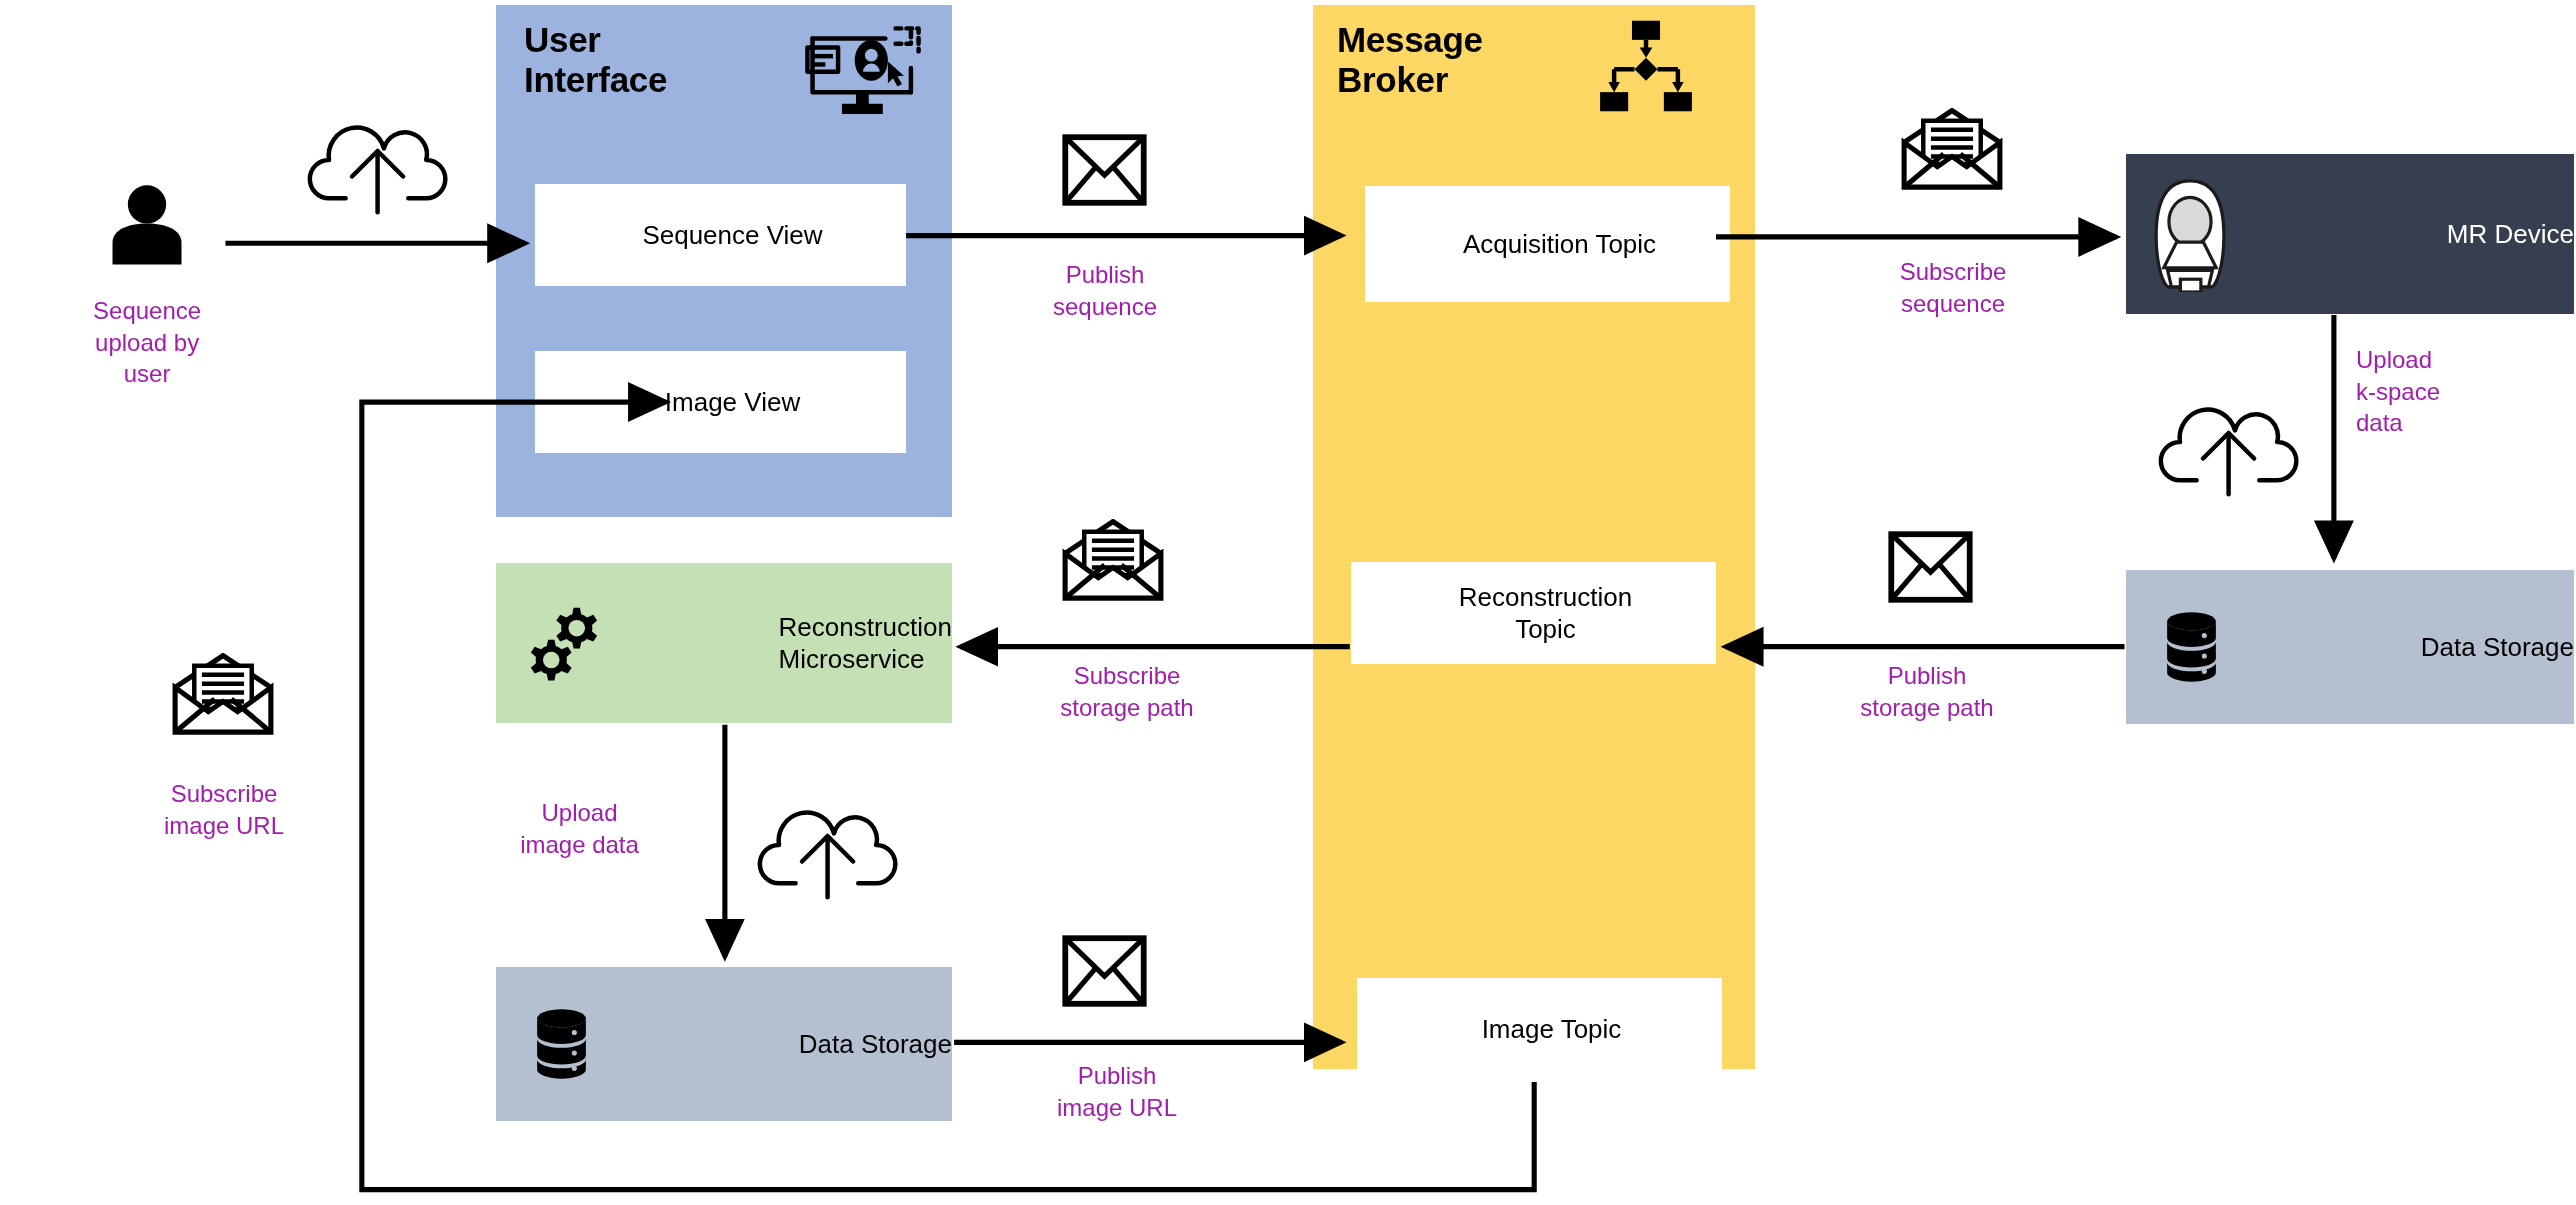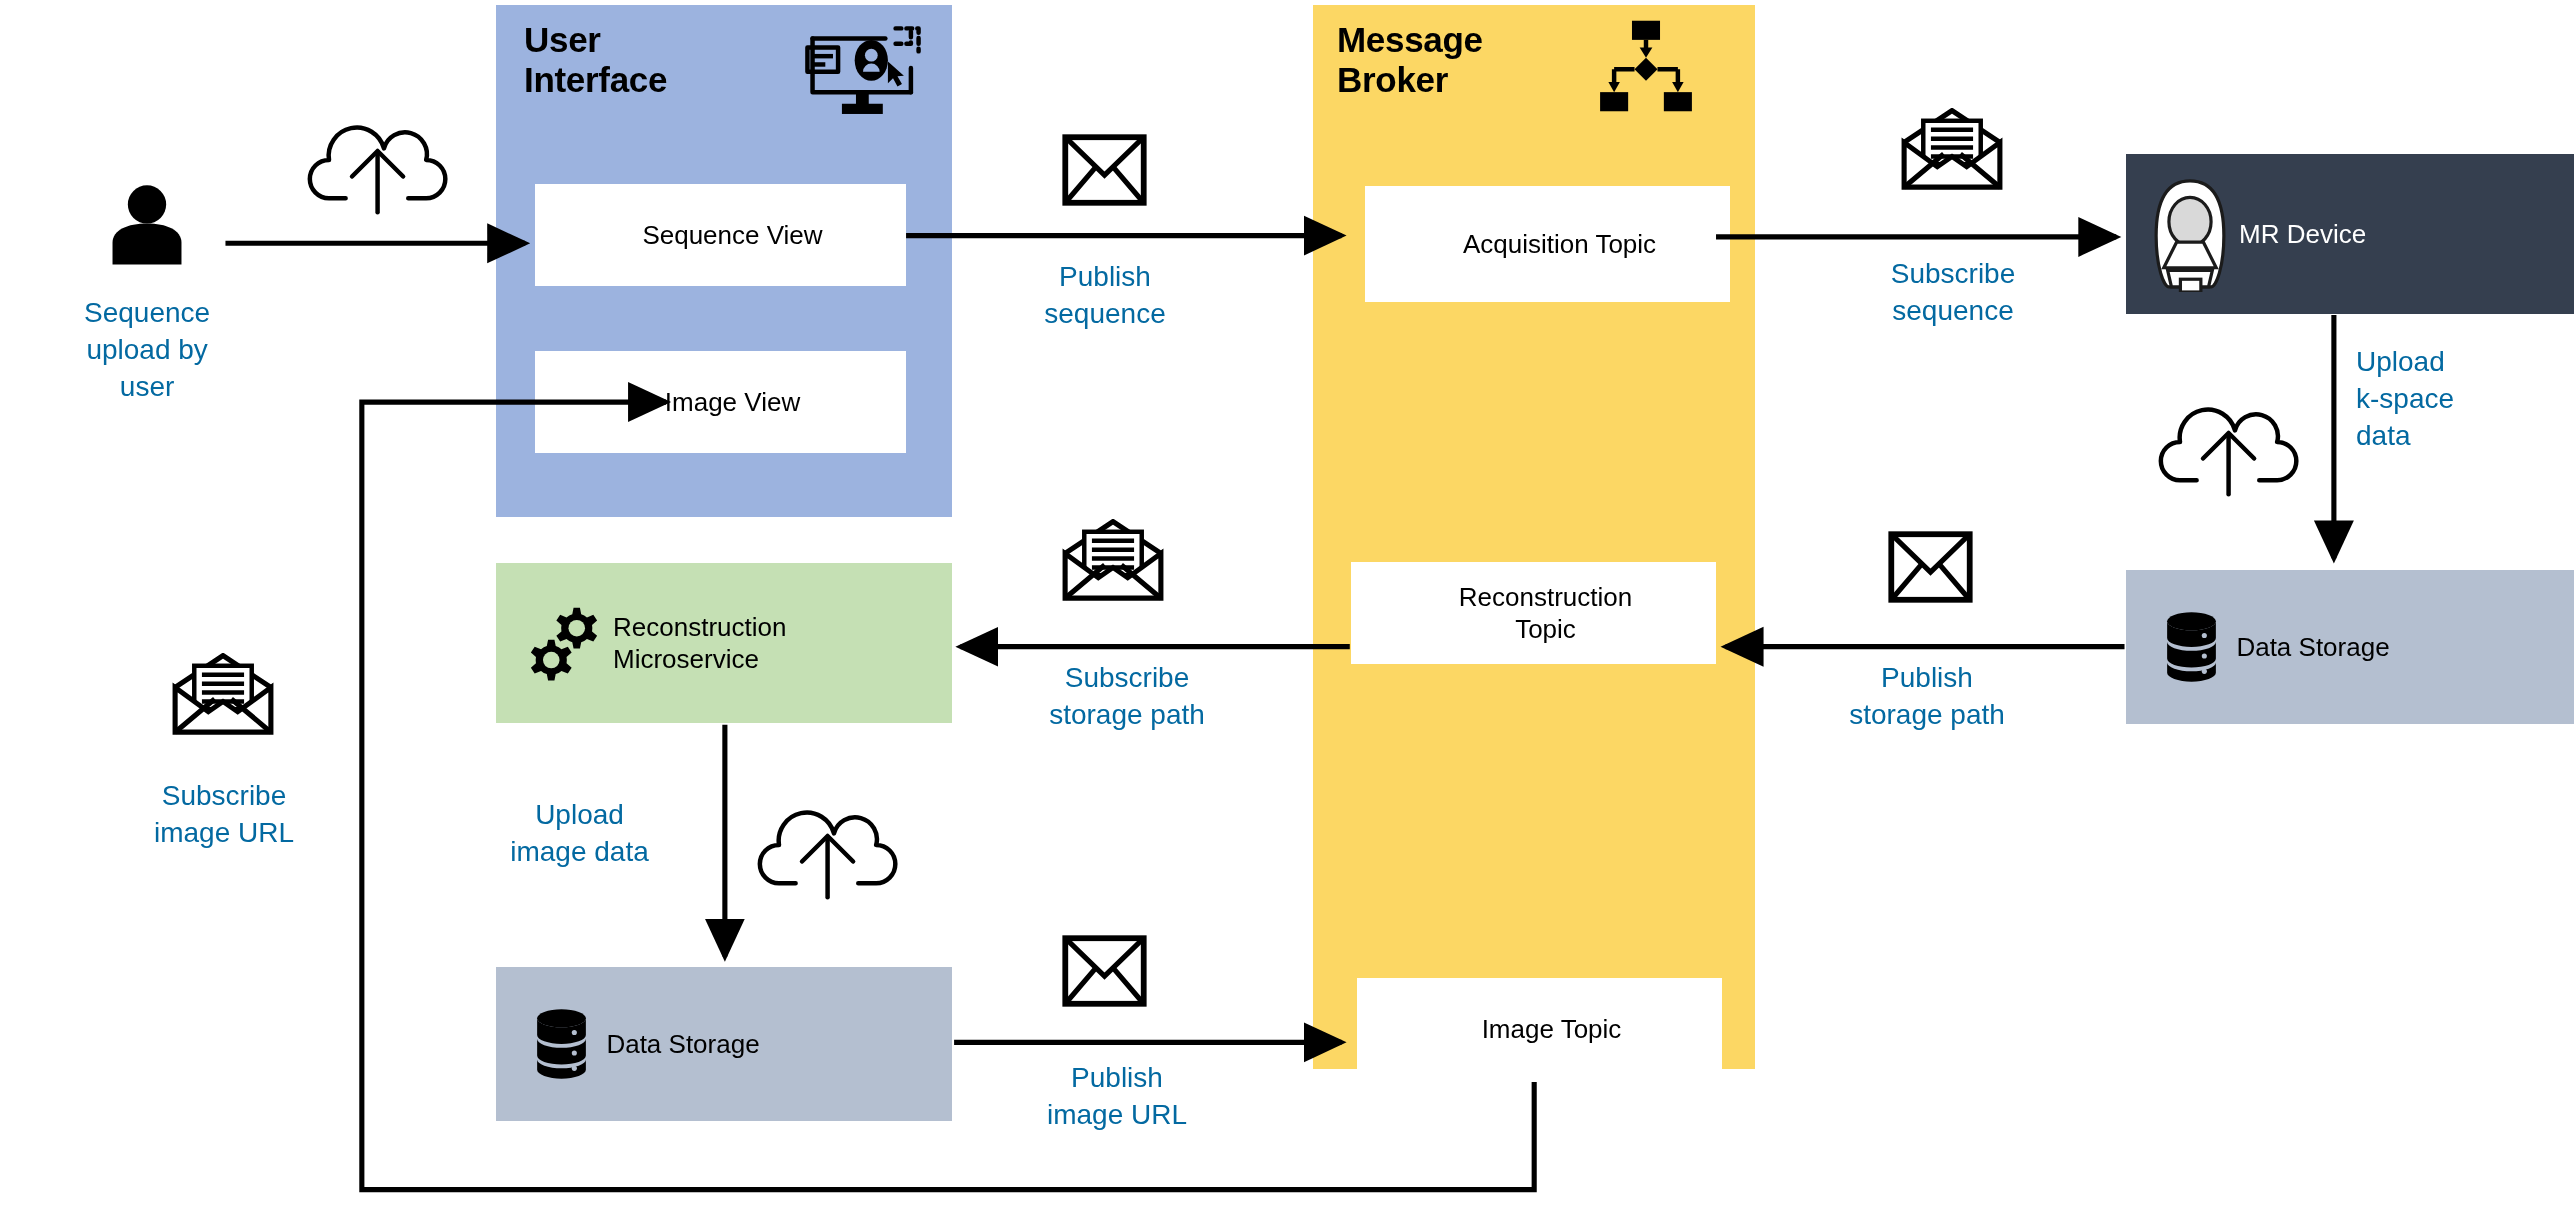--- a/index.html
+++ b/index.html
@@ -59,20 +59,21 @@
   #img-topic{left:1351px; top:978px; width:365px; height:102px;margin-left:6px;}
 
   
   .cbox{
     position:absolute;
     display:flex;align-items:center;
     box-sizing:border-box;
     color:#000000;
     font-size:26px;
     line-height:1.25;
+    justify-content:space-between;
   }
   .cbox .lbl{white-space:pre-line;}
   #recon-ms{
     left:496px; top:563px; width:456px; height:160px;
     background:#C5E0B4;
   }
   #recon-ms .lbl{margin-left:11.5px;}
   #storage-left{
     left:496px; top:967px; width:456px; height:154px;
     background:#B4BFD0;
@@ -91,22 +92,22 @@
   #mr-device .lbl{margin-left:11.5px;}
   .cbox .ico{flex:0 0 auto;display:flex;align-items:center;justify-content:center;}
   #recon-ms .ico{margin-left:29.5px;}
   #storage-left .ico{margin-left:36px;}
   #storage-right .ico{margin-left:36px;}
   #mr-device .ico{margin-left:25.6px;}
 
   
   .flabel{
     position:absolute;
-    color:#0369a1;
-    font-size:28px;
+    color:#a21caf;
+    font-size:24px;
     line-height:1.32;
     text-align:center;
     white-space:pre-line;
   }
 
   
   #wires{position:absolute;left:0;top:0;width:2576px;height:1205px;pointer-events:none;}
   .ln{stroke:#000000;stroke-width:7;fill:none;}
   .lnh{stroke:#000000;stroke-width:8;fill:none;}
   .icostroke{stroke:#000000;stroke-width:7;fill:none;stroke-linecap:round;stroke-linejoin:round;}

